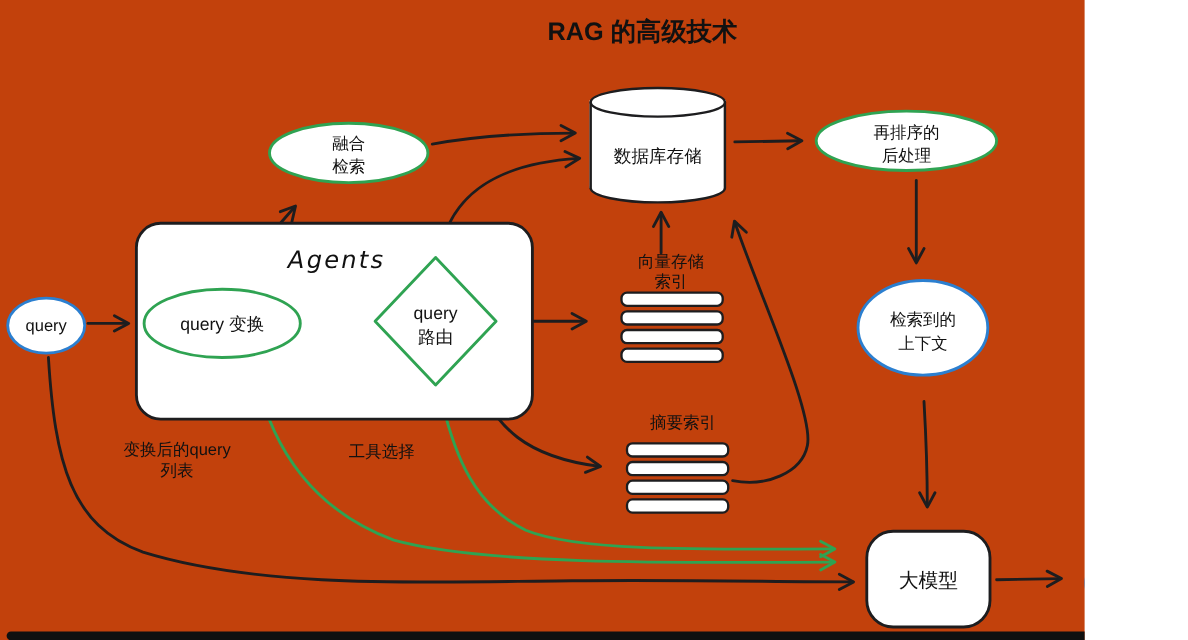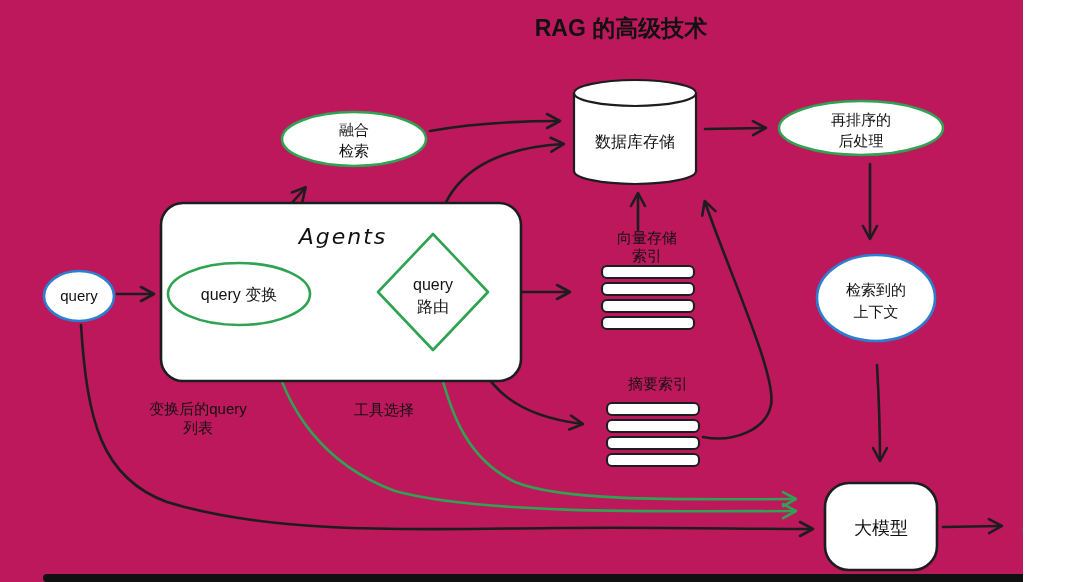--- a/index.html
+++ b/index.html
@@ -1,22 +1,21 @@
 <!DOCTYPE html>
 <html><head>
 <meta charset="utf-8">
 <style>
   html,body{margin:0;padding:0;background:#ffffff;}
   .canvas{
     position:relative;
     width:986px;height:582px;
-    background:#be185d;
+    background:#c2410c;
     font-family:"Liberation Sans","DejaVu Sans",sans-serif;
     overflow:hidden;
-    padding-left:37px;
   }
   svg{display:block}
   .ink{stroke:#1d1d1f;fill:none;stroke-width:2.6;stroke-linecap:round;stroke-linejoin:round;}
   .ink-thin{stroke:#1d1d1f;fill:none;stroke-width:2.2;stroke-linecap:round;stroke-linejoin:round;}
   .green{stroke:#2fa352;fill:none;stroke-width:2.6;stroke-linecap:round;stroke-linejoin:round;}
   .blue{stroke:#2b7fd0;fill:none;stroke-width:2.6;stroke-linecap:round;stroke-linejoin:round;}
   .shape-fill{fill:#ffffff;}
   .bar{fill:#ffffff;stroke:#1d1d1f;stroke-width:2.1;}
   text{fill:#111111;font-family:"Liberation Sans","DejaVu Sans",sans-serif;}
   .t-title{font-size:23px;font-weight:600;text-anchor:middle;}

